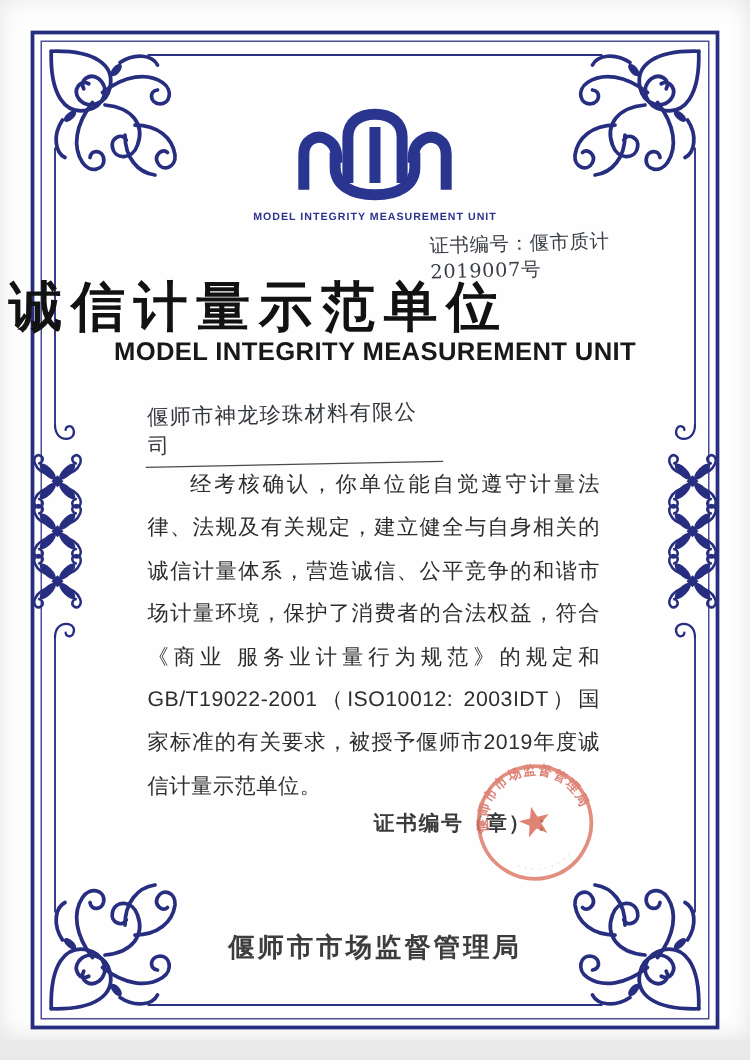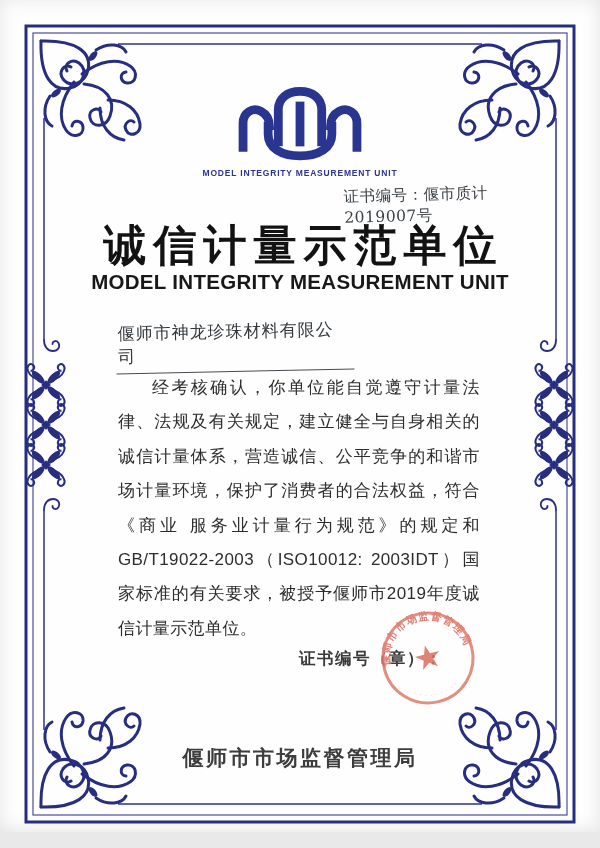--- a/index.html
+++ b/index.html
@@ -17,21 +17,21 @@
     display:block;margin-top:4px;color:#2a3590;font-size:8.5px;font-weight:bold;
     letter-spacing:.8px;font-family:"Liberation Sans",sans-serif;
   }
   
   .cert-no{
     left:344px;top:184px;width:200px;color:#3a3f45;font-size:15.5px;
     font-family:"DejaVu Serif",serif;transform:rotate(-1.6deg);letter-spacing:.5px;
   }
   
   .title{
-    left:0;top:217px;width:600px;text-align:center;color:#121212;
+    left:0;top:217px;width:600px;text-align:left;color:#121212;
     font-family:"Liberation Serif",serif;font-weight:bold;font-size:43px;
     letter-spacing:7px;text-indent:7px;
   }
   .subtitle{
     left:0;top:270px;width:600px;text-align:center;color:#181818;
     font-weight:bold;font-size:20.5px;letter-spacing:.3px;
   }
   
   .company{
     left:116px;top:320px;width:232px;color:#33373c;font-size:17px;
@@ -137,21 +137,21 @@
     <span class="logo-wordmark">MODEL INTEGRITY MEASUREMENT UNIT</span>
   </div>
 
   <div class="abs cert-no">证书编号：偃市质计2019007号</div>
 
   <div class="abs title">诚信计量示范单位</div>
   <div class="abs subtitle">MODEL INTEGRITY MEASUREMENT UNIT</div>
 
   <div class="abs company">偃师市神龙珍珠材料有限公司</div>
 
-  <div class="abs body-text">经考核确认，你单位能自觉遵守计量法律、法规及有关规定，建立健全与自身相关的诚信计量体系，营造诚信、公平竞争的和谐市场计量环境，保护了消费者的合法权益，符合《商业 服务业计量行为规范》的规定和GB/T19022-2003（ISO10012: 2003IDT）国家标准的有关要求，被授予偃师市2019年度诚信计量示范单位。</div>
+  <div class="abs body-text">经考核确认，你单位能自觉遵守计量法律、法规及有关规定，建立健全与自身相关的诚信计量体系，营造诚信、公平竞争的和谐市场计量环境，保护了消费者的合法权益，符合《商业 服务业计量行为规范》的规定和GB/T19022-2001（ISO10012: 2003IDT）国家标准的有关要求，被授予偃师市2019年度诚信计量示范单位。</div>
 
   <div class="abs issuer">证书编号（章）：</div>
 
   <svg class="abs seal" viewBox="-56 -56 112 112">
     <circle r="45" fill="none" stroke="#e0806f" stroke-width="3"></circle>
     <polygon points="0,-13 3.06,-4.02 12.36,-4.02 4.85,1.53 7.64,10.51 0,5 -7.64,10.51 -4.85,1.53 -12.36,-4.02 -3.06,-4.02" fill="#dd7262"></polygon>
     <defs>
       <path id="sealArcTop" d="M -35,16 A 38.5,38.5 0 1 1 35,16" fill="none"></path>
       <path id="sealArcBottom" d="M -22,32 A 38,38 0 0 0 22,32" fill="none"></path>
     </defs>

